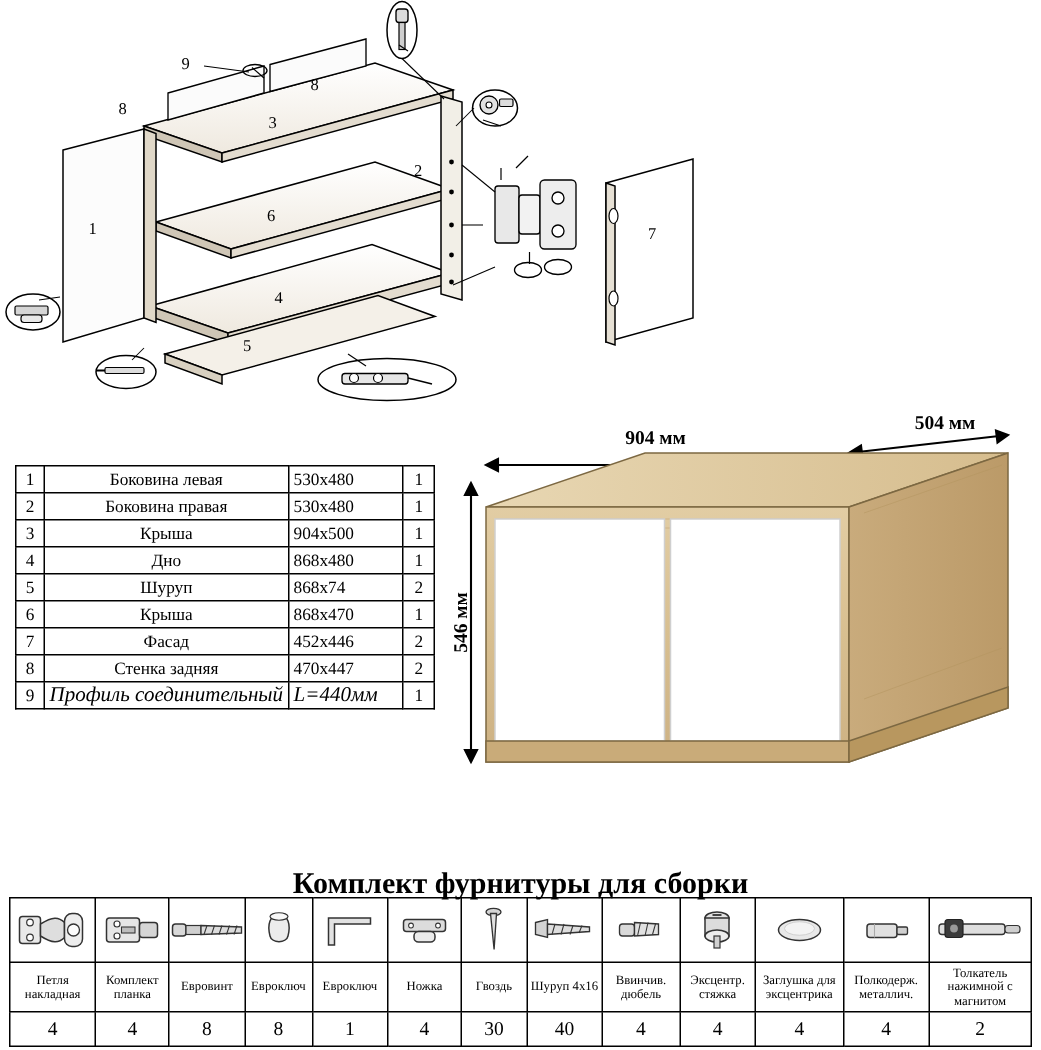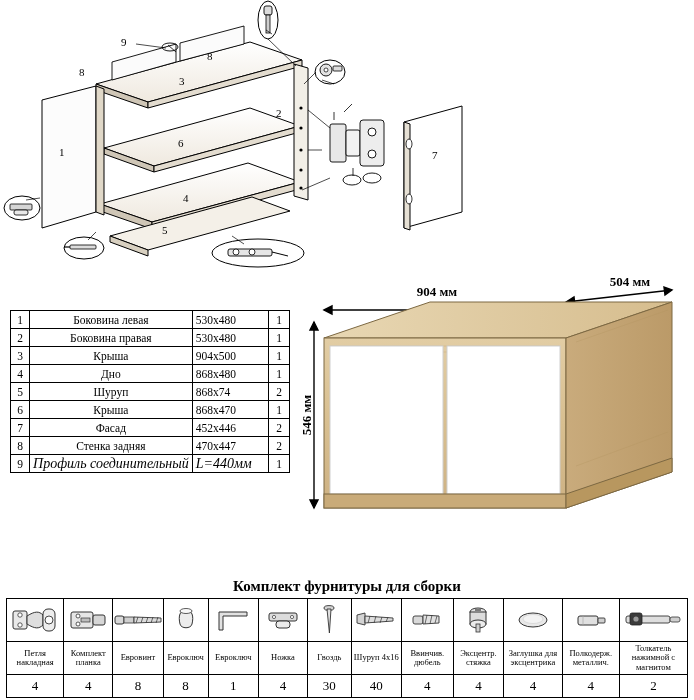--- a/index.html
+++ b/index.html
@@ -34,21 +34,21 @@
   #parts-table td.size{width:74px;text-align:left;}
   #parts-table td.qty{width:16px;text-align:center;}
   #parts-table td.small{font-size:14px;font-style:italic;}
 
   
   #cabinet-wrap{position:absolute;left:300px;top:276px;width:390px;height:260px;}
 
   
   #kit-title{
     position:absolute;left:0;top:578px;width:694px;text-align:center;
-    font-size:15px;font-weight:bold;
+    font-size:20px;font-weight:bold;
   }
   #kit-table{
     position:absolute;left:6px;top:598px;width:682px;
     border-collapse:collapse;
     table-layout:fixed;
   }
   #kit-table td{
     border:1px solid #000;
     text-align:center;
     vertical-align:middle;

